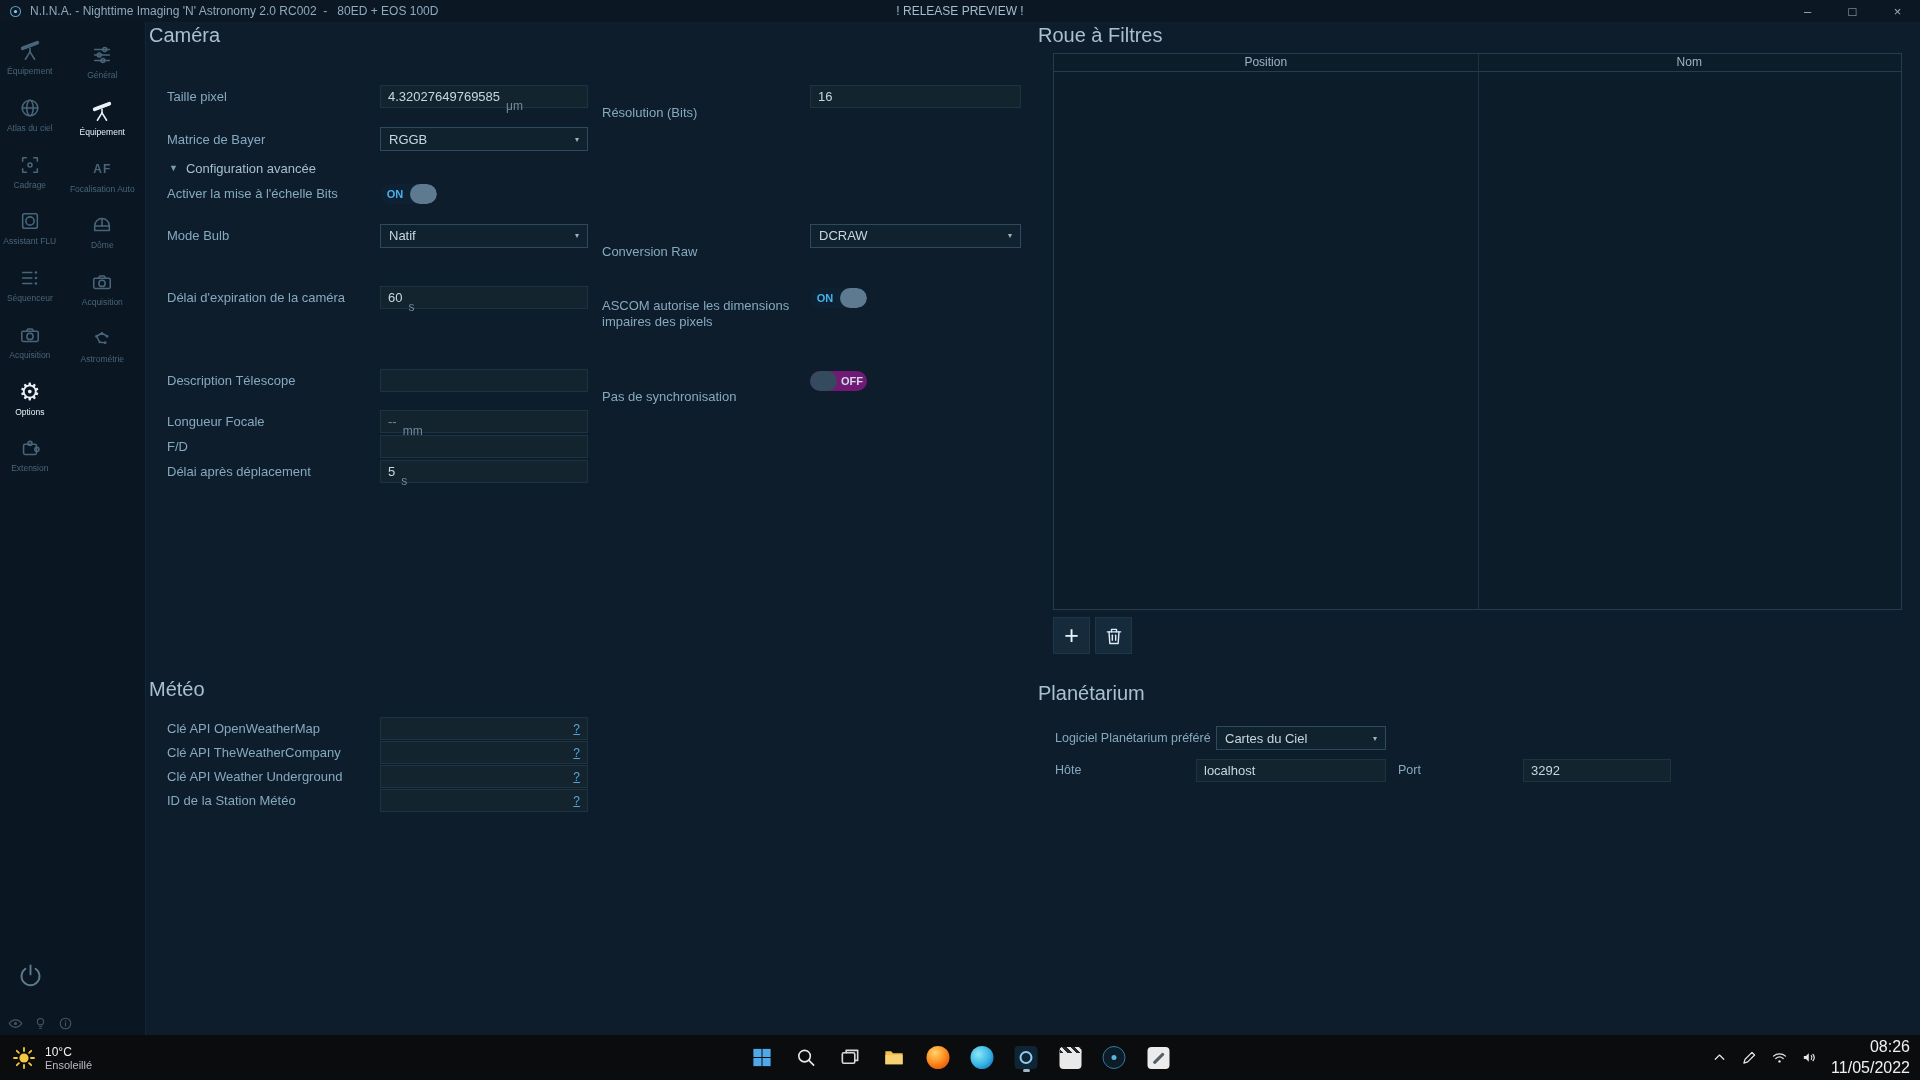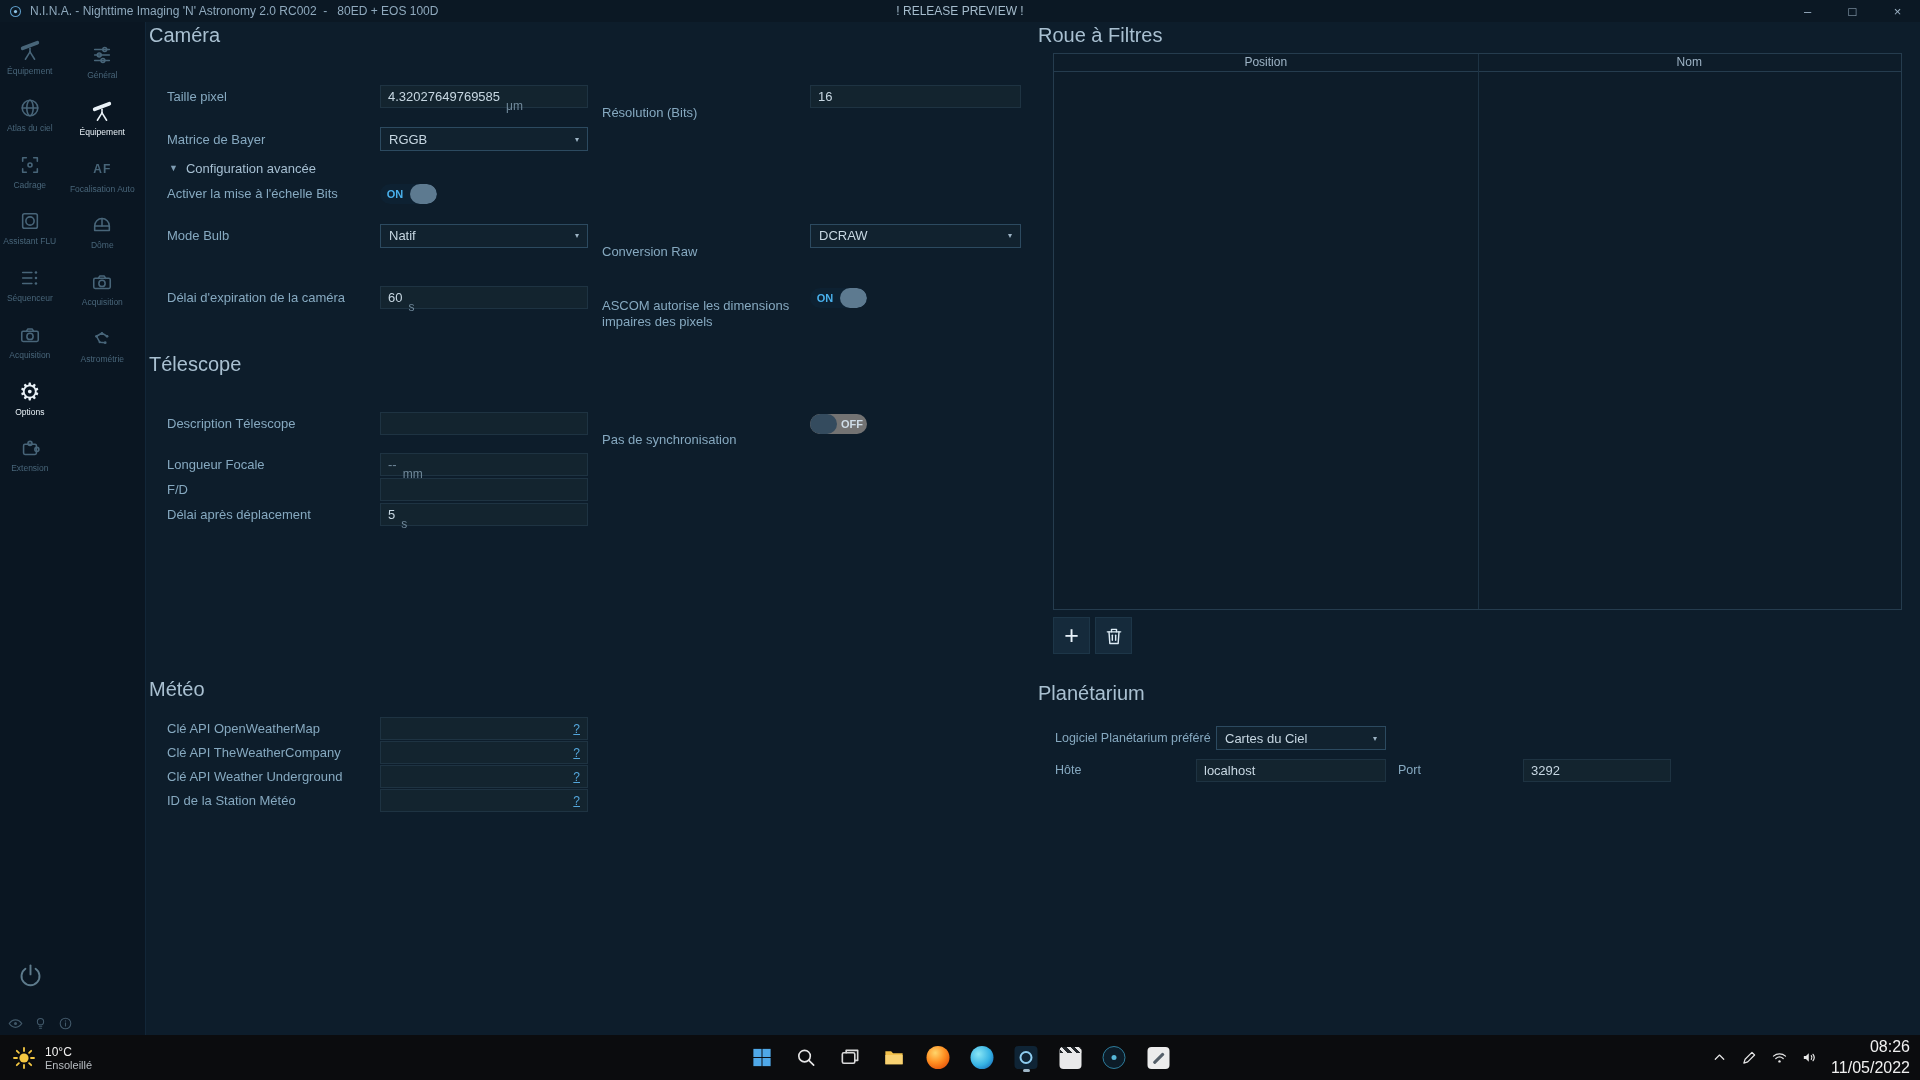--- a/index.html
+++ b/index.html
@@ -60,21 +60,21 @@
   .expander { grid-column:1 / -1; display:flex; align-items:center; gap:8px; font-size:13px; color:#a6bfd2; margin:5px 0 2px 2px; height:18px; }
   .expander .tri { font-size:9px; color:#7e9cb2; }
   .help { margin-left:auto; color:#54a6db; font-size:12px; text-decoration:underline; cursor:pointer; }
 
   .toggle { width:57px; height:20px; border-radius:10px; display:flex; font-size:11px; font-weight:700; overflow:hidden; }
   .toggle .t-txt { flex:1; display:flex; align-items:center; justify-content:center; }
   .toggle .t-knob { width:27px; border-radius:10px; }
   .toggle.on { background:#0d2132; }
   .toggle.on .t-txt { color:#49b0ec; }
   .toggle.on .t-knob { background:#5d7a90; }
-  .toggle.off { background:#737373; }
+  .toggle.off { background:#701a75; }
   .toggle.off .t-txt { color:#cfdde8; }
   .toggle.off .t-knob { background:#344b5e; }
 
   
   #sec-filter { position:absolute; left:892px; top:2px; right:18px; }
   #sec-filter .sec-title { margin-bottom:6px; }
   .fw-table { margin-left:15px; height:557px; border:1px solid #253c4e; position:relative; background:#0d1c29; }
   .fw-head { display:flex; height:18px; border-bottom:1px solid #253c4e; }
   .fw-th { flex:1; text-align:center; font-size:12px; color:#9db3c5; line-height:17px; }
   .fw-divider { position:absolute; top:0; bottom:0; left:50%; width:1px; background:#1d3344; }
@@ -469,21 +469,20 @@
         <div class="cell">
           <div class="toggle on">
             <span class="t-txt">ON</span>
             <span class="t-knob"></span>
           </div>
         </div>
       </div>
     </section>
 
     <section id="sec-telescope">
-      <h2 class="sec-title">Télescope</h2>
       <div class="form" style="row-gap:2px">
         <div class="lbl">Description Télescope</div>
         <div class="field">
           <span></span>
         </div>
         <div class="lbl c3">Pas de synchronisation</div>
         <div class="cell">
           <div class="toggle off">
             <span class="t-knob"></span>
             <span class="t-txt">OFF</span>

